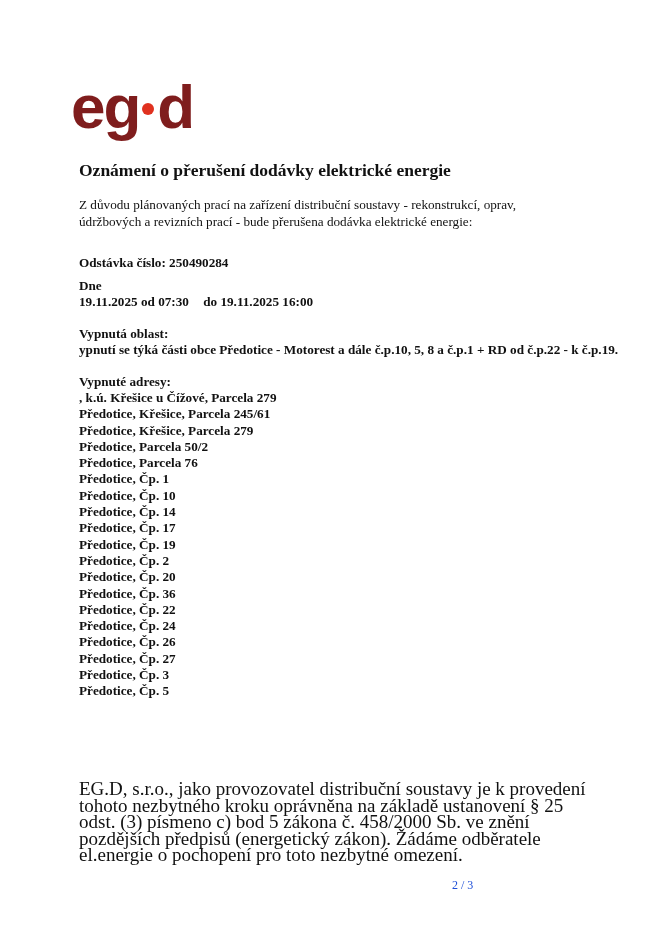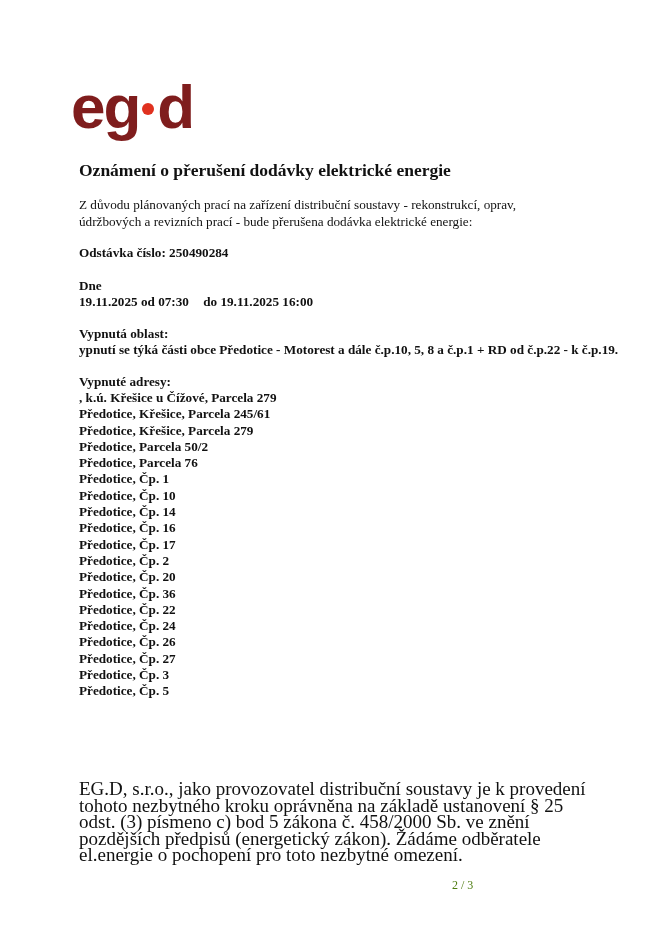--- a/index.html
+++ b/index.html
@@ -9,56 +9,56 @@
             font-weight: bold; font-size: 62px; line-height: 62px; letter-spacing: -2px; }
     .logo .dot { display: inline-block; width: 12px; height: 12px; border-radius: 50%;
                  vertical-align: middle; margin: 0 3px 6px 3px; }
     .title { position: absolute; left: 79px; top: 160px; font-size: 17.5px; font-weight: bold; margin: 0; }
     .intro { position: absolute; left: 79px; top: 197px; width: 470px; font-size: 13.2px; line-height: 16.5px; }
     .bold { font-weight: bold; font-size: 13.2px; }
     .abs { position: absolute; left: 79px; }
     .dates span { display: inline-block; }
     .addr-list { position: absolute; left: 79px; top: 390px; font-weight: bold; font-size: 13.2px; line-height: 16.3px; }
     .footer-text { position: absolute; left: 79px; top: 781px; width: 520px; font-size: 19px; line-height: 16.5px; font-family: Liberation Serif, serif; }
-    .page-num { position: absolute; left: 452px; top: 878px; font-size: 12px; color: #4d7c0f; }
+    .page-num { position: absolute; left: 452px; top: 878px; font-size: 12px; color: #1d4ed8; }
   </style>
 </head>
 <body>
 
 <div class="logo" style="color: #7f1d1d;">
   <span>eg</span><span class="dot" style="background: rgb(224, 49, 31);"></span><span>d</span>
 </div>
 
 <h1 class="title">Oznámení o přerušení dodávky elektrické energie</h1>
 
 <div class="intro">Z důvodu plánovaných prací na zařízení distribuční soustavy - rekonstrukcí, oprav, údržbových a revizních prací - bude přerušena dodávka elektrické energie:</div>
 
-<div class="abs bold" style="top:245px">Odstávka číslo: 250490284</div>
+<div class="abs bold" style="top:255px">Odstávka číslo: 250490284</div>
 
 <div class="abs bold" style="top:278px">Dne</div>
 <div class="abs bold dates" style="top:294px">
   <span>19.11.2025 od 07:30</span>
   <span style="margin-left:11px">do 19.11.2025 16:00</span>
 </div>
 
 <div class="abs bold" style="top:326px">Vypnutá oblast:</div>
 <div class="abs bold" style="top:342px; white-space:nowrap">ypnutí se týká části obce Předotice - Motorest a dále č.p.10, 5, 8 a č.p.1 + RD od č.p.22 - k č.p.19.</div>
 
 <div class="abs bold" style="top:374px">Vypnuté adresy:</div>
 <div class="addr-list">
   <div>, k.ú. Křešice u Čížové, Parcela 279</div>
   <div>Předotice, Křešice, Parcela 245/61</div>
   <div>Předotice, Křešice, Parcela 279</div>
   <div>Předotice, Parcela 50/2</div>
   <div>Předotice, Parcela 76</div>
   <div>Předotice, Čp. 1</div>
   <div>Předotice, Čp. 10</div>
   <div>Předotice, Čp. 14</div>
-  <div>Předotice, Čp. 16</div>
   <div>Předotice, Čp. 17</div>
+  <div>Předotice, Čp. 19</div>
   <div>Předotice, Čp. 2</div>
   <div>Předotice, Čp. 20</div>
   <div>Předotice, Čp. 36</div>
   <div>Předotice, Čp. 22</div>
   <div>Předotice, Čp. 24</div>
   <div>Předotice, Čp. 26</div>
   <div>Předotice, Čp. 27</div>
   <div>Předotice, Čp. 3</div>
   <div>Předotice, Čp. 5</div>
 </div>

